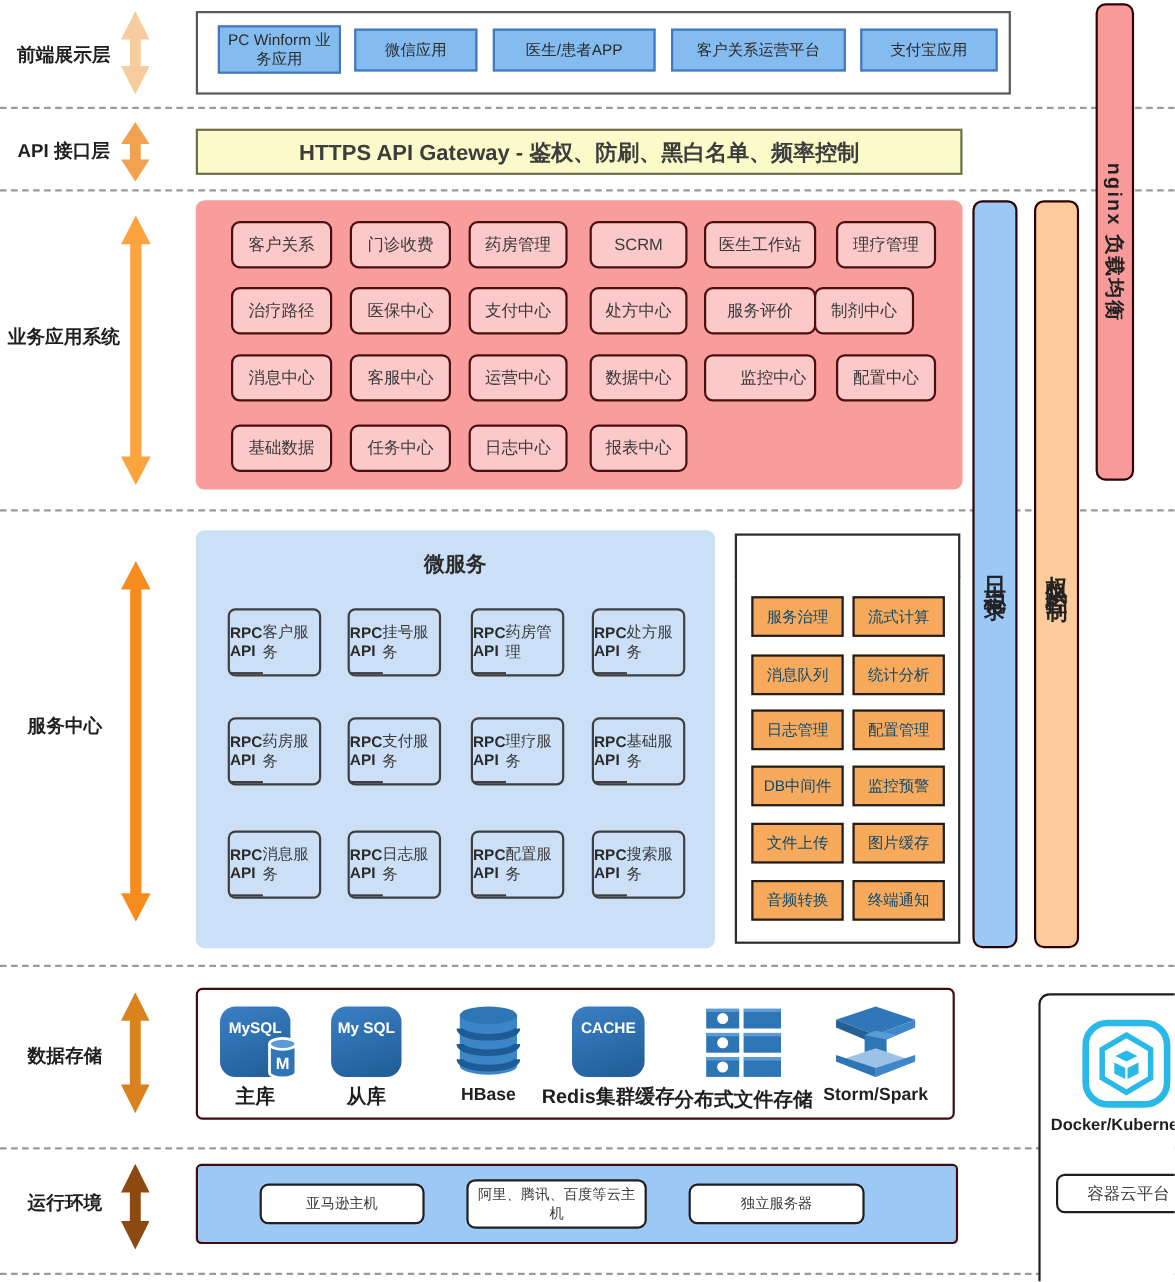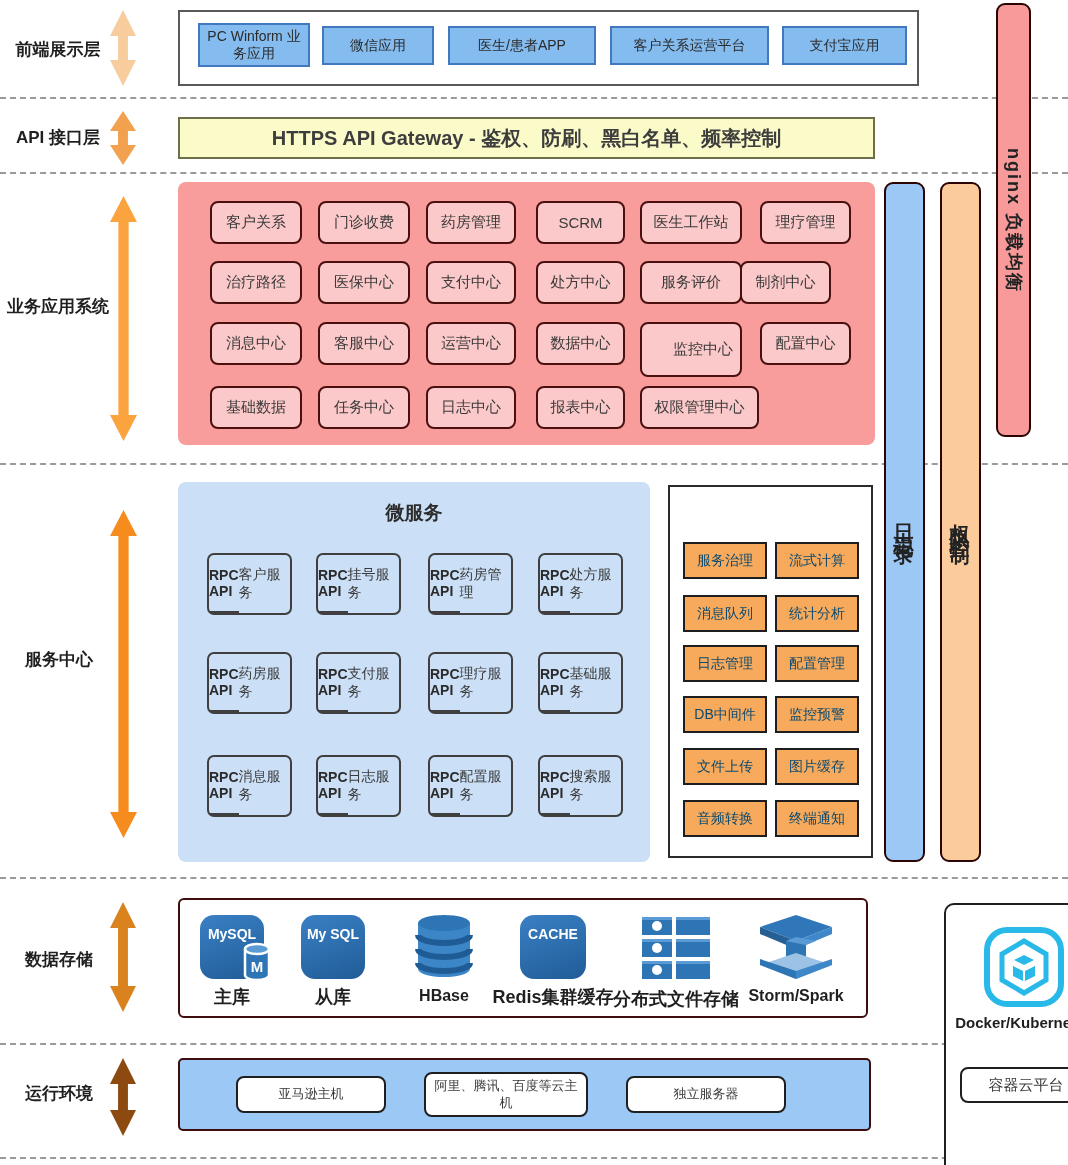--- a/index.html
+++ b/index.html
@@ -105,28 +105,27 @@
   <div class="bizbox" style="left:318px;top:261px;width:92px;height:43px;">医保中心</div>
   <div class="bizbox" style="left:426px;top:261px;width:90px;height:43px;">支付中心</div>
   <div class="bizbox" style="left:536px;top:261px;width:89px;height:43px;">处方中心</div>
   <div class="bizbox" style="left:640px;top:261px;width:102px;height:43px;">服务评价</div>
   <div class="bizbox" style="left:740px;top:261px;width:91px;height:43px;">制剂中心</div>
 
   <div class="bizbox" style="left:210px;top:322px;width:92px;height:43px;">消息中心</div>
   <div class="bizbox" style="left:318px;top:322px;width:92px;height:43px;">客服中心</div>
   <div class="bizbox" style="left:426px;top:322px;width:90px;height:43px;">运营中心</div>
   <div class="bizbox" style="left:536px;top:322px;width:89px;height:43px;">数据中心</div>
-  <div class="bizbox" style="left:640px;top:322px;width:102px;height:55px;padding-left:24px;">监控中心</div>
+  <div class="bizbox" style="left:640px;top:322px;width:102px;height:43px;padding-left:24px;">监控中心</div>
   <div class="bizbox" style="left:760px;top:322px;width:91px;height:43px;">配置中心</div>
 
   <div class="bizbox" style="left:210px;top:386px;width:92px;height:43px;">基础数据</div>
   <div class="bizbox" style="left:318px;top:386px;width:92px;height:43px;">任务中心</div>
   <div class="bizbox" style="left:426px;top:386px;width:90px;height:43px;">日志中心</div>
   <div class="bizbox" style="left:536px;top:386px;width:89px;height:43px;">报表中心</div>
-  <div class="bizbox" style="left:640px;top:386px;width:119px;height:43px;">权限管理中心</div>
 
   <div class="vbar" style="left:884px;top:182px;width:41px;height:680px;background:#9cc8f6;">
     <span class="vtext-up">日志记录</span>
   </div>
   <div class="vbar" style="left:940px;top:182px;width:41px;height:680px;background:#fbcb9b;">
     <span class="vtext-up">权限控制</span>
   </div>
   <div class="vbar" style="left:996px;top:3px;width:35px;height:434px;background:#f89a9a;">
     <span class="vtext-side">nginx 负载均衡</span>
   </div>

